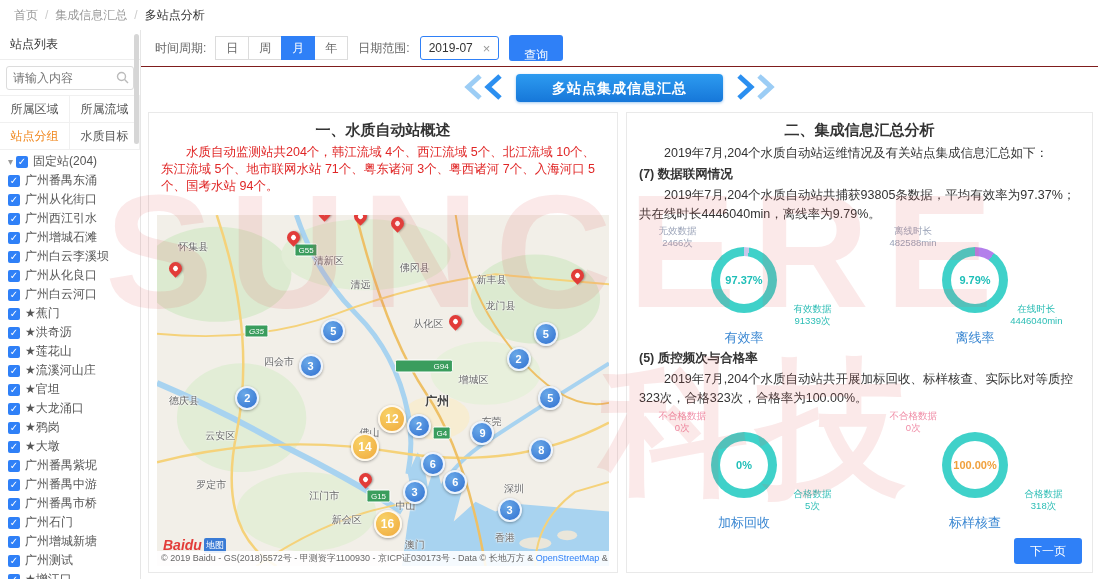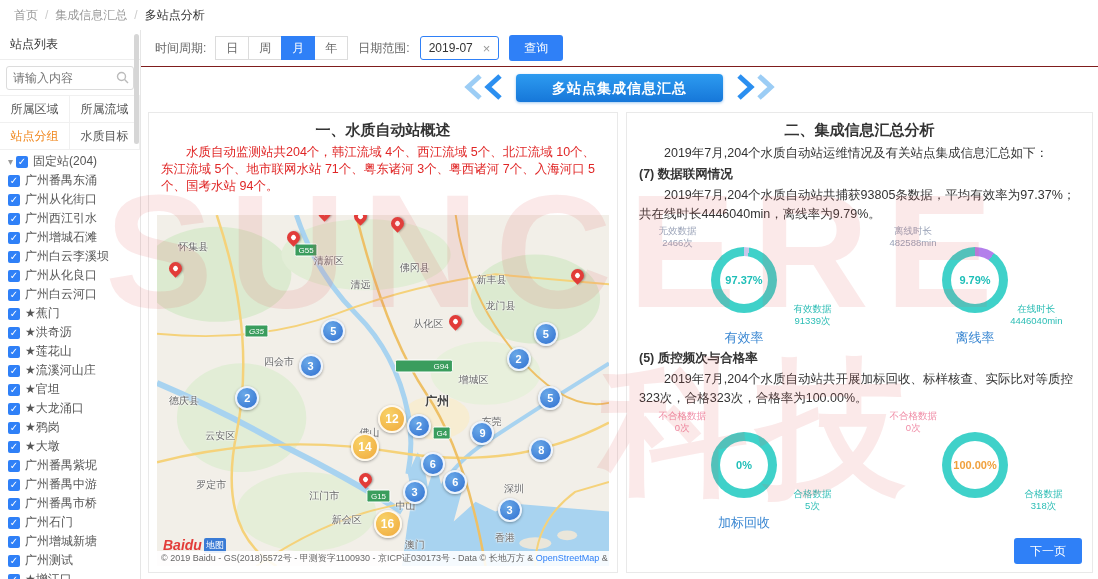--- a/index.html
+++ b/index.html
@@ -29,21 +29,21 @@
   
   .toolbar{position:absolute;left:141px;top:30px;right:0;height:36px;background:#fff;display:flex;align-items:center;
       padding-left:14px;color:#666;border-bottom:1px solid #7f1d1d;}
   .seg{display:flex;margin:0 10px;}
   .seg button{height:24px;min-width:34px;border:1px solid #dcdcdc;background:#fff;color:#666;font-size:12px;
       margin-left:-1px;cursor:pointer;}
   .seg button.active{background:#2f80f7;border-color:#2f80f7;color:#fff;position:relative;z-index:1;}
   .date-box{display:flex;align-items:center;height:22px;border:1px solid #2f80f7;border-radius:3px;
       padding:0 8px;margin:0 10px;color:#333;background:#fff;}
   .date-box .clear{margin-left:10px;color:#999;cursor:pointer;font-size:13px;}
-  .btn-query{height:26px;padding:4px 15px;background:#2f80f7;color:#fff;border:none;border-radius:3px;font-size:12px;cursor:pointer;text-align:center;}
+  .btn-query{height:26px;padding:12px 15px;background:#2f80f7;color:#fff;border:none;border-radius:3px;font-size:12px;cursor:pointer;text-align:center;}
   
   .banner-row{position:absolute;left:141px;right:0;top:66px;height:44px;display:flex;align-items:center;justify-content:center;}
   .banner-pill{background:linear-gradient(180deg,#2d9bf0,#1677d9);color:#fff;font-size:14px;font-weight:bold;
       height:28px;line-height:28px;padding:0 36px;border-radius:4px;letter-spacing:1px;box-shadow:0 1px 3px rgba(22,119,217,.4);}
   .wing{margin:0 8px;}
   
   .panel{position:absolute;top:112px;bottom:6px;background:#fff;border:1px solid #e9e9e9;box-sizing:border-box;}
   .panel.left{left:148px;width:470px;}
   .panel.right{left:626px;width:467px;}
   .panel-title{text-align:center;font-size:15px;font-weight:bold;color:#333;margin:8px 0 4px;}
@@ -399,20 +399,21 @@
               <div>不合格数据</div>
               <div>0次</div>
             </div>
             <div class="dn" style="background: conic-gradient(rgb(245, 160, 181) 0deg, rgb(245, 160, 181) 0%, rgb(63, 209, 201) 0%, rgb(63, 209, 201) 100%);">
               <div class="hole" style="color: rgb(240, 160, 60);">100.00%</div>
             </div>
             <div class="lb bot" style="color: rgb(43, 189, 181);">
               <div>合格数据</div>
               <div>318次</div>
             </div>
+            <div class="d-title">标样核查</div>
           </div>
         </div>
     </div>
     <button class="btn-next">下一页</button>
   </div>
 
   <div class="wm wm2">科技</div>
   <div class="wm wm1">SUNCERE</div>
 
 </div>

